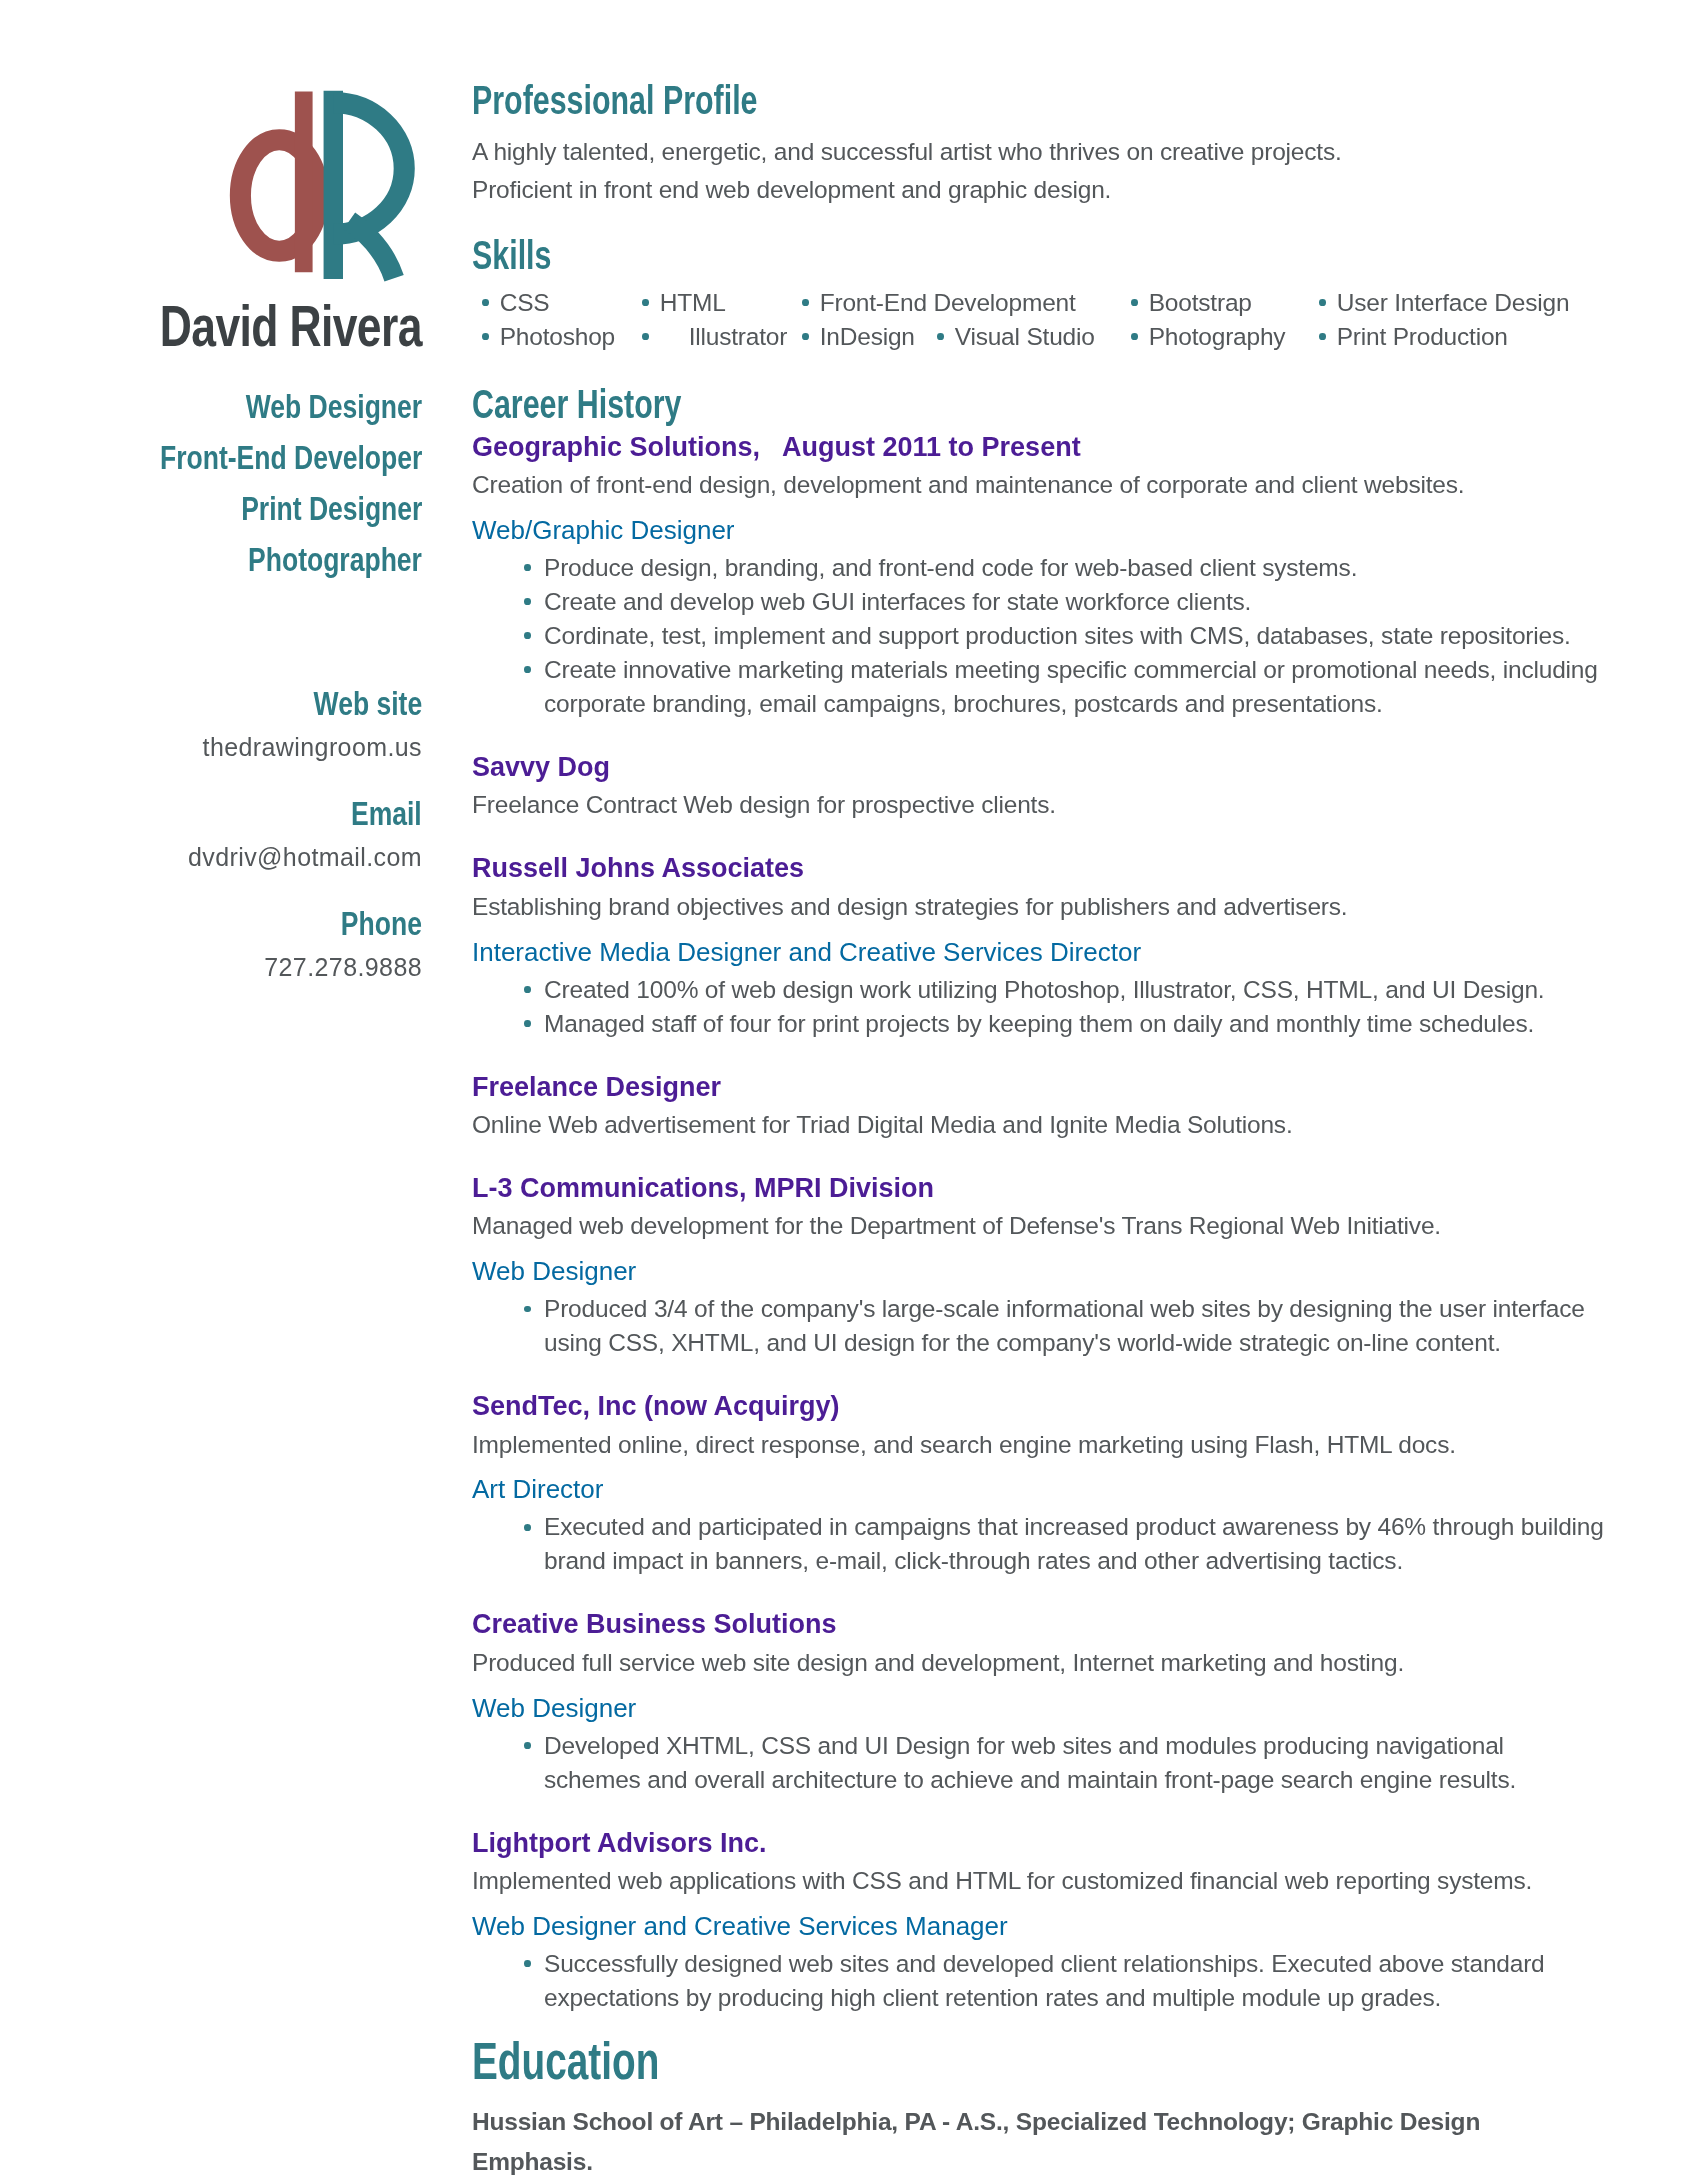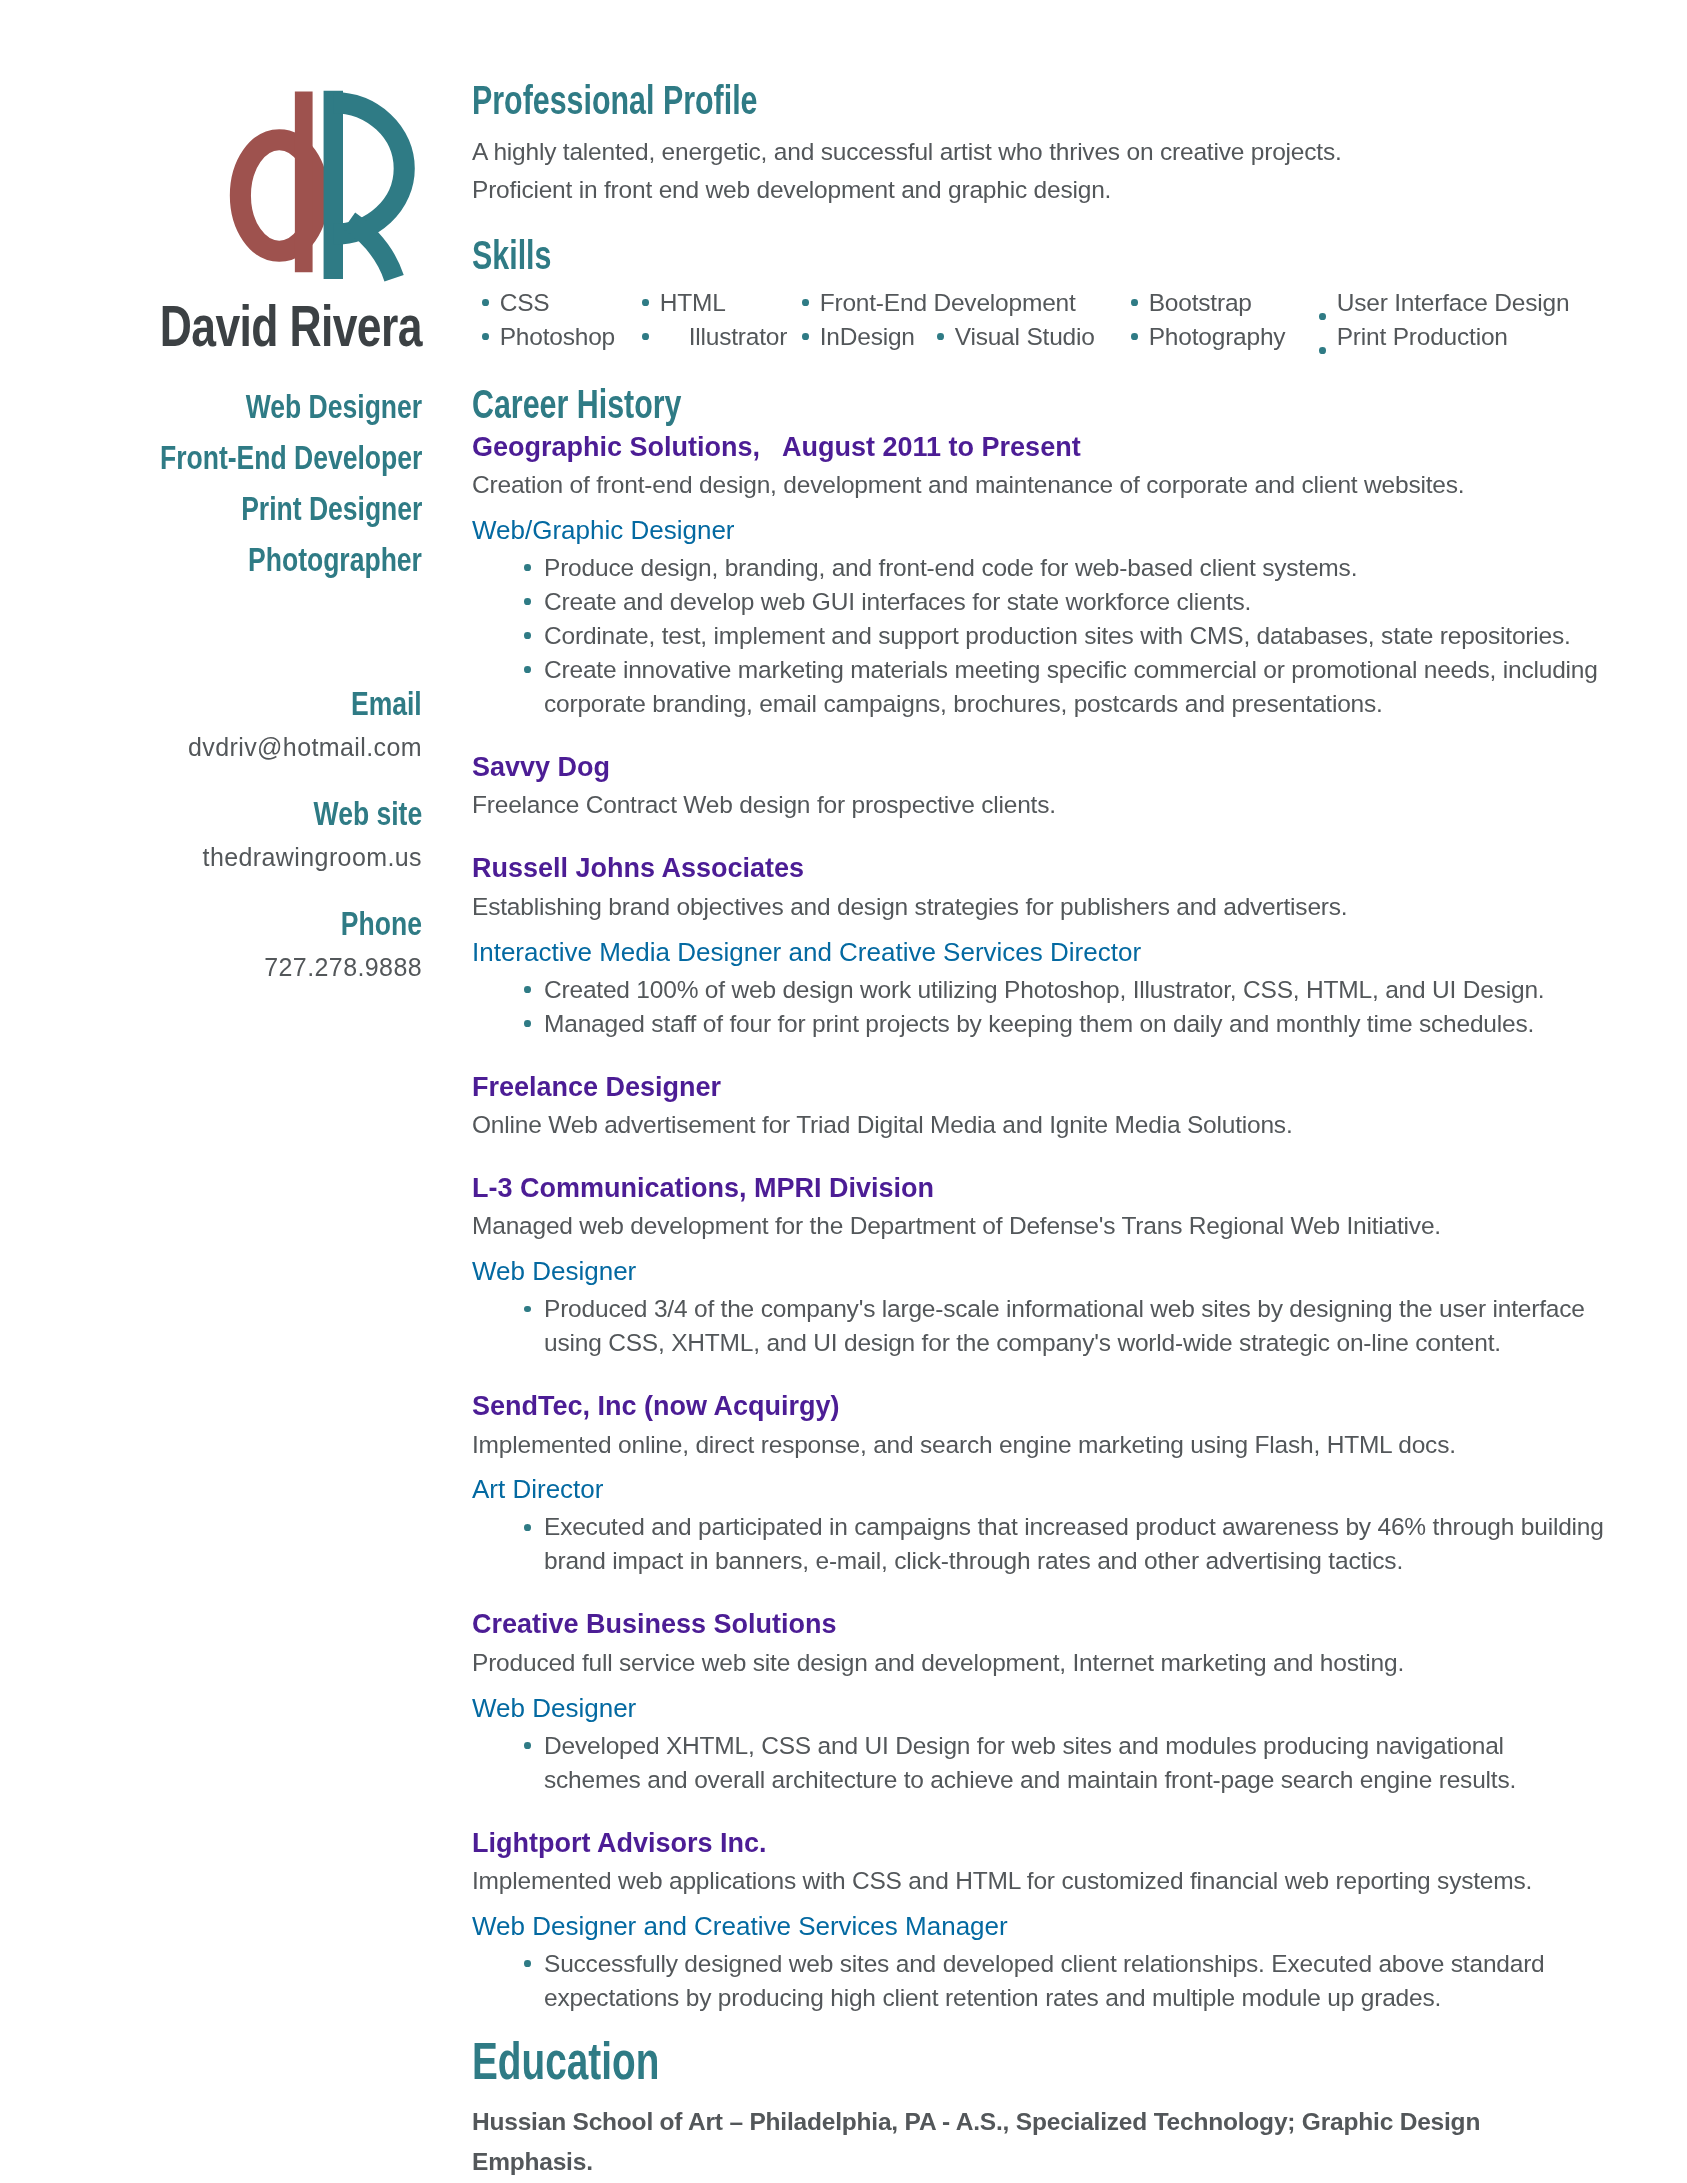--- a/index.html
+++ b/index.html
@@ -25,21 +25,21 @@
   .section{margin:0;font-weight:bold;color:#2f7b85;font-size:40px;line-height:42px;}
   .pp-h{margin-top:79px;}
   .profile-lines{margin-top:11.8px;}
   .body-line{font-size:24.5px;line-height:38px;letter-spacing:-0.2px;}
 
   .skills-h{margin-top:25px;}
   .skills-block{margin-top:10px;}
   .skills-row{display:flex;align-items:center;}
   .skill{box-sizing:border-box;display:flex;align-items:center;gap:11px;
          font-size:24.5px;line-height:34px;padding-left:10px;flex:0 0 auto;letter-spacing:-0.2px;}
-  .skill:last-of-type{flex:1 1 auto;align-items:flex-end;}
+  .skill:last-of-type{flex:1 1 auto;}
   .dot{width:6.7px;height:6.7px;border-radius:50%;background:#2f7b85;flex:0 0 auto;}
   .row1 div:nth-of-type(1){width:160px;}
   .row1 div:nth-of-type(2){width:160px;}
   .row1 div:nth-of-type(3){width:329px;}
   .row1 div:nth-of-type(4){width:188px;}
   .row2 div:nth-of-type(1){width:160px;}
   .row2 div:nth-of-type(2){width:160px;gap:40px;}
   .row2 div:nth-of-type(3){width:135px;}
   .row2 div:nth-of-type(4){width:194px;}
   .row2 div:nth-of-type(5){width:188px;}
@@ -84,27 +84,27 @@
 
         <div class="title"><span class="cond-r">Front-End Developer</span></div>
 
         <div class="title"><span class="cond-r">Print Designer</span></div>
 
         <div class="title"><span class="cond-r">Photographer</span></div>
       </div>
     <div class="contact">
 
         <div class="contact-group">
+          <div class="contact-label"><span class="cond-r">Web site</span></div>
+          <div class="contact-value">thedrawingroom.us</div>
+        </div>
+
+        <div class="contact-group">
           <div class="contact-label"><span class="cond-r">Email</span></div>
           <div class="contact-value">dvdriv@hotmail.com</div>
-        </div>
-
-        <div class="contact-group">
-          <div class="contact-label"><span class="cond-r">Web site</span></div>
-          <div class="contact-value">thedrawingroom.us</div>
         </div>
 
         <div class="contact-group">
           <div class="contact-label"><span class="cond-r">Phone</span></div>
           <div class="contact-value">727.278.9888</div>
         </div>
       </div>
   </aside>
 
   <main class="main">

